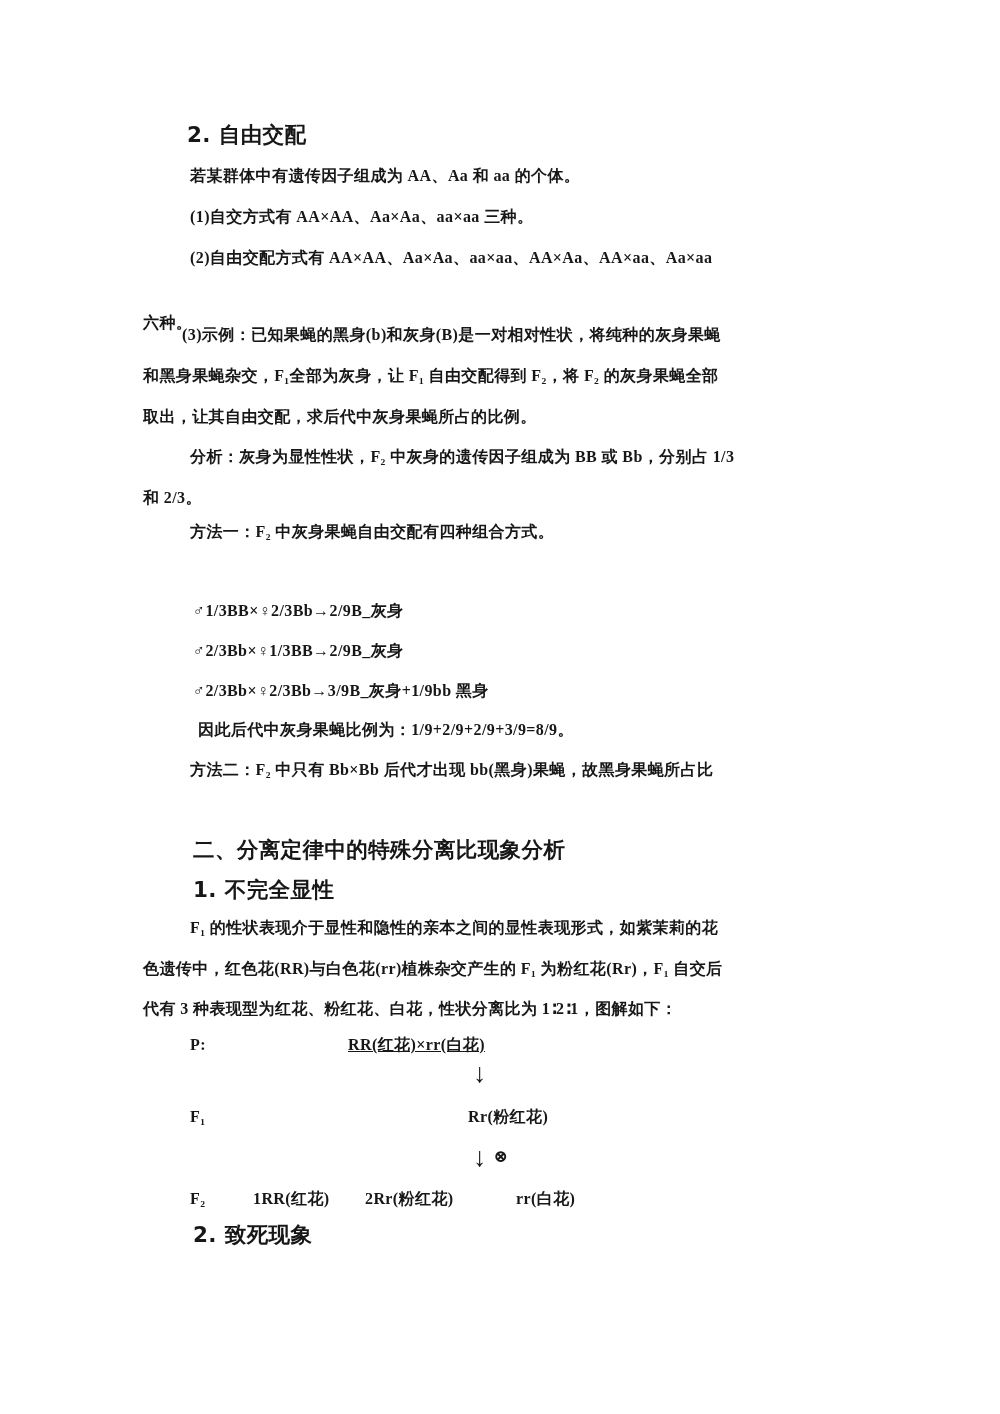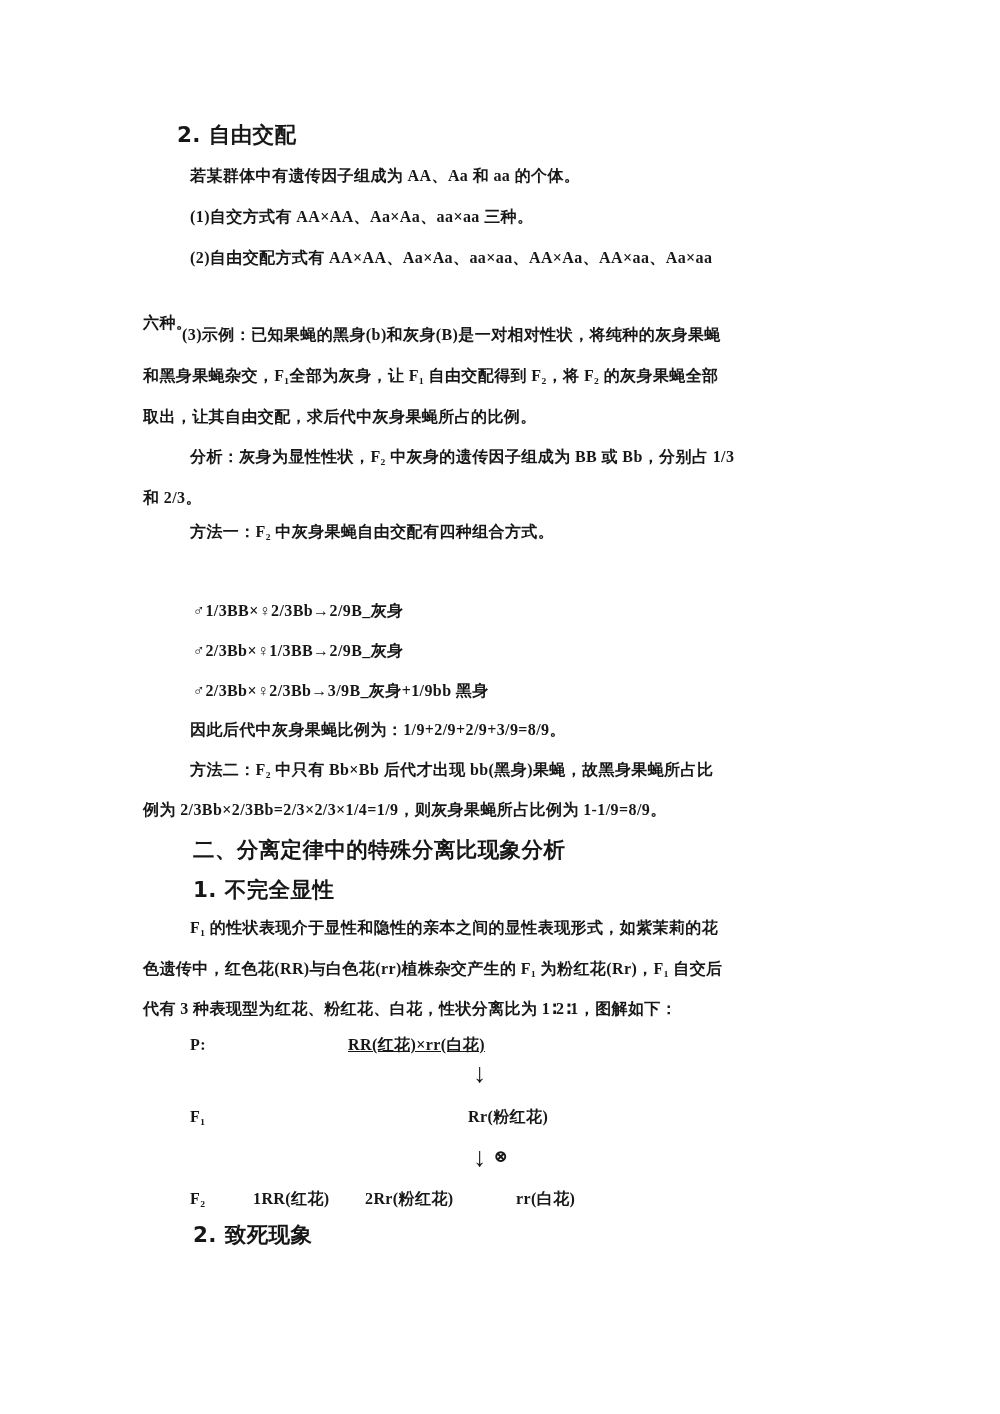--- a/index.html
+++ b/index.html
@@ -36,21 +36,21 @@
     font-size: 17px;
     vertical-align: 4px;
     margin-left: 7px;
   }
 </style>
 </head>
 <body>
 
 <div class="page">
 
-  <div class="line hei" style="top:122px; left:177px;">2. 自由交配</div>
+  <div class="line hei" style="top:122px; left:187px;">2. 自由交配</div>
 
   <div class="line" style="top:163px; left:190px;">若某群体中有遗传因子组成为 AA、Aa 和 aa 的个体。</div>
 
   <div class="line" style="top:204px; left:190px;">(1)自交方式有 AA×AA、Aa×Aa、aa×aa 三种。</div>
 
   <div class="line" style="top:245px; left:190px;">(2)自由交配方式有 AA×AA、Aa×Aa、aa×aa、AA×Aa、AA×aa、Aa×aa</div>
 
   <div class="line" style="top:272px; left:143px;margin-top:38px;">六种。</div>
 
   <div class="line" style="top:322px; left:182px;">(3)示例：已知果蝇的黑身(b)和灰身(B)是一对相对性状，将纯种的灰身果蝇</div>
@@ -65,25 +65,24 @@
 
   <div class="line" style="top:519px; left:190px;">方法一：F₂ 中灰身果蝇自由交配有四种组合方式。</div>
 
 
   <div class="line" style="top:598px; left:193px;">♂1/3BB×♀2/3Bb→2/9B_灰身</div>
 
   <div class="line" style="top:638px; left:193px;">♂2/3Bb×♀1/3BB→2/9B_灰身</div>
 
   <div class="line" style="top:678px; left:193px;">♂2/3Bb×♀2/3Bb→3/9B_灰身+1/9bb 黑身</div>
 
-  <div class="line" style="top:717px; left:190px;">因此后代中灰身果蝇比例为：1/9+2/9+2/9+3/9=8/9。</div>
+  <div class="line" style="top:717px; left:198px;">因此后代中灰身果蝇比例为：1/9+2/9+2/9+3/9=8/9。</div>
 
   <div class="line" style="top:757px; left:190px;">方法二：F₂ 中只有 Bb×Bb 后代才出现 bb(黑身)果蝇，故黑身果蝇所占比</div>
 
-  <div class="line" style="top:797px; left:143px;">例为 2/3Bb×2/3Bb=2/3×2/3×1/4=1/9，则灰身果蝇所占比例为 1-1/9=8/9。</div>
 
   <div class="line hei" style="top:837px; left:193px;">二、分离定律中的特殊分离比现象分析</div>
 
   <div class="line hei" style="top:877px; left:193px;">1. 不完全显性</div>
 
   <div class="line" style="top:915px; left:190px;">F₁ 的性状表现介于显性和隐性的亲本之间的显性表现形式，如紫茉莉的花</div>
 
   <div class="line" style="top:956px; left:143px;">色遗传中，红色花(RR)与白色花(rr)植株杂交产生的 F₁ 为粉红花(Rr)，F₁ 自交后</div>
 
   <div class="line" style="top:996px; left:143px;">代有 3 种表现型为红花、粉红花、白花，性状分离比为 1∶2∶1，图解如下：</div>

